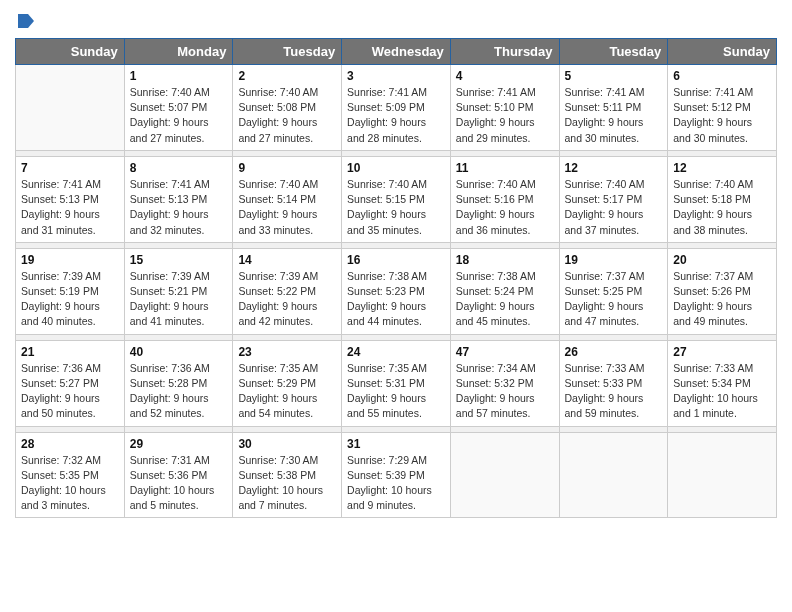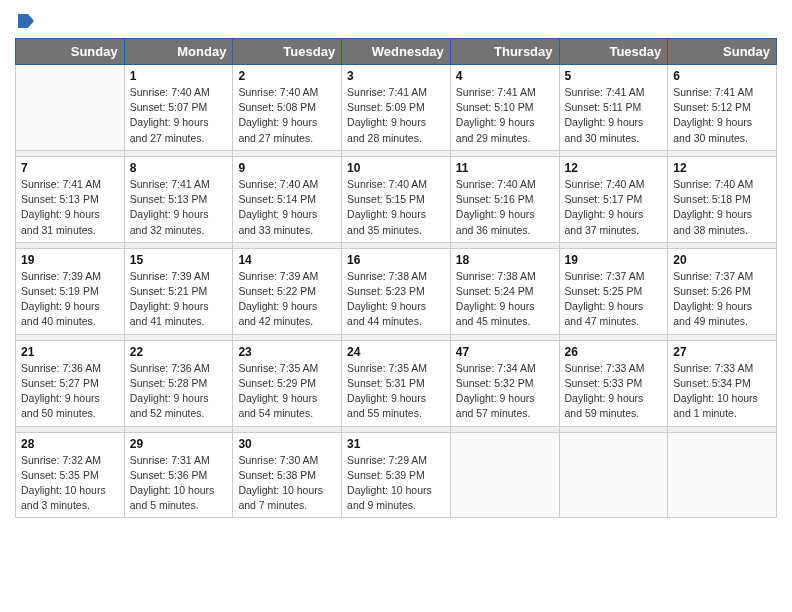--- a/index.html
+++ b/index.html
@@ -237,21 +237,21 @@
         <td></td>
         <td></td>
         <td></td>
       </tr>
       <tr>
         <td>
           <span class="day-number">21</span>
           <div class="day-info">Sunrise: 7:36 AM<br>Sunset: 5:27 PM<br>Daylight: 9 hours and 50 minutes.</div>
         </td>
         <td>
-          <span class="day-number">22</span>
+          <span class="day-number">40</span>
           <div class="day-info">Sunrise: 7:36 AM<br>Sunset: 5:28 PM<br>Daylight: 9 hours and 52 minutes.</div>
         </td>
         <td>
           <span class="day-number">23</span>
           <div class="day-info">Sunrise: 7:35 AM<br>Sunset: 5:29 PM<br>Daylight: 9 hours and 54 minutes.</div>
         </td>
         <td>
           <span class="day-number">24</span>
           <div class="day-info">Sunrise: 7:35 AM<br>Sunset: 5:31 PM<br>Daylight: 9 hours and 55 minutes.</div>
         </td>

